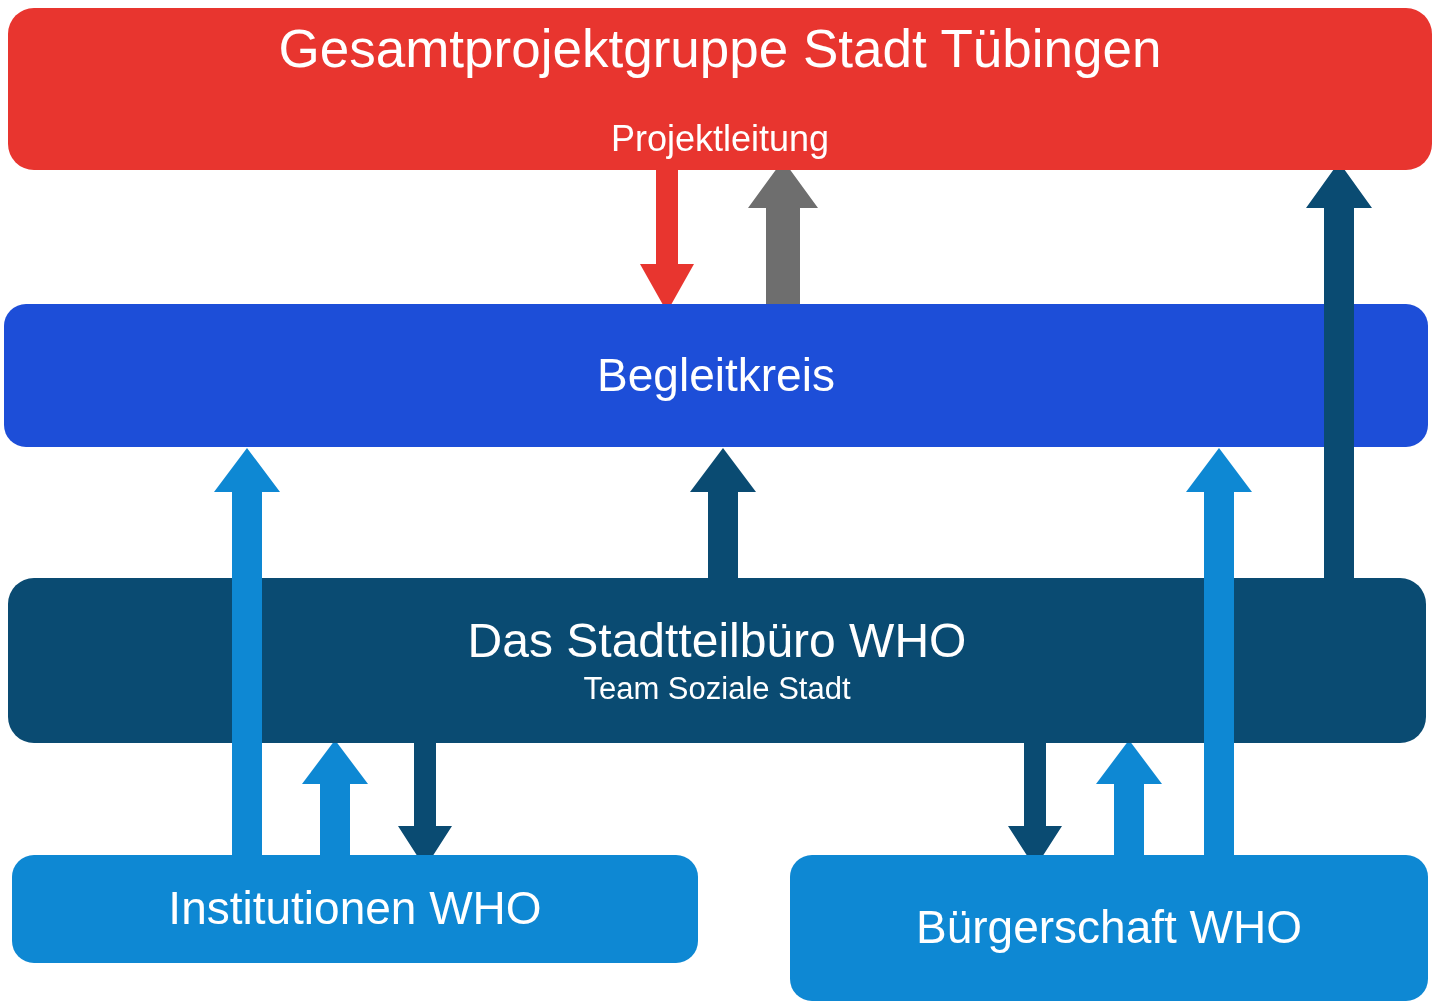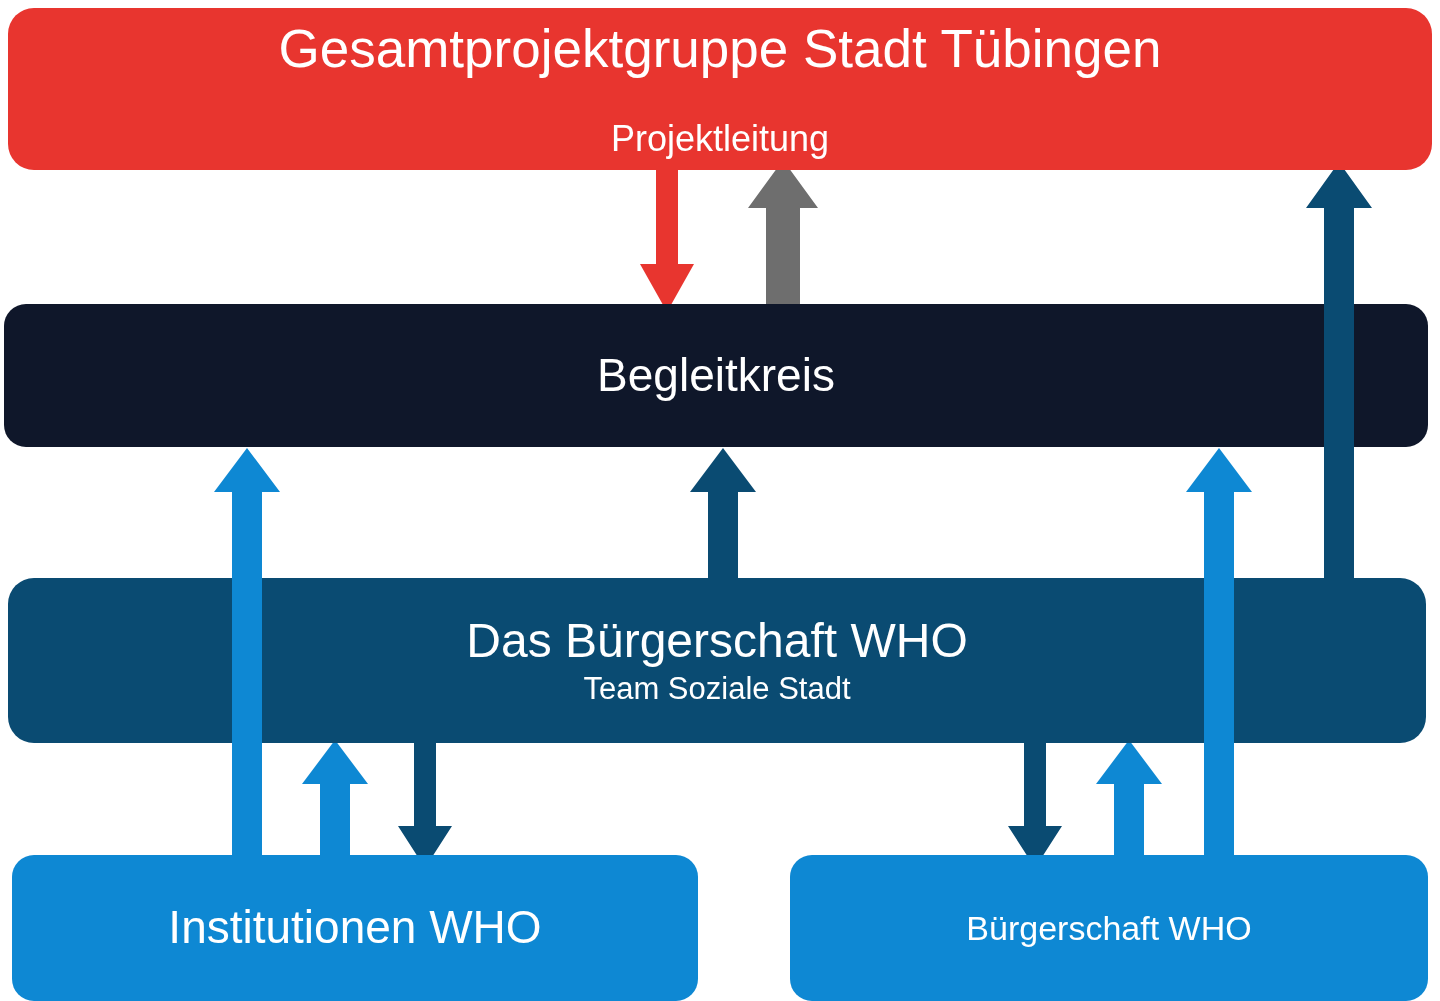--- a/index.html
+++ b/index.html
@@ -42,50 +42,50 @@
     left: 8px;  top: 8px;   width: 1424px; height: 162px;
     background: #E8352F;
     border-radius: 26px;
     z-index: 30;
   }
   #box-gesamtprojektgruppe .title    { font-size: 53px; margin-bottom: 2px; }
   #box-gesamtprojektgruppe .subtitle { font-size: 36px; margin-top: 38px; }
 
   #box-begleitkreis {
     left: 4px;  top: 304px; width: 1424px; height: 143px;
-    background: #0f172a;
+    background: #1d4ed8;
     border-radius: 22px;
     z-index: 20;
   }
   #box-begleitkreis .title { font-size: 46px; }
 
   #box-stadtteilbuero {
     left: 8px;  top: 578px; width: 1418px; height: 165px;
     background: #0A4B72;
     border-radius: 26px;
     z-index: 20;
   }
   #box-stadtteilbuero .title    { font-size: 48px; margin-bottom: 4px; }
   #box-stadtteilbuero .subtitle { font-size: 31px; }
 
   #box-institutionen {
-    left: 12px; top: 855px; width: 686px; height: 146px;
+    left: 12px; top: 855px; width: 686px; height: 108px;
     background: #0E88D3;
     border-radius: 22px;
     z-index: 30;
   }
   #box-institutionen .title { font-size: 46px; }
 
   #box-buergerschaft {
     left: 790px; top: 855px; width: 638px; height: 146px;
     background: #0E88D3;
     border-radius: 22px;
     z-index: 30;
   }
-  #box-buergerschaft .title { font-size: 34px; }
+  #box-buergerschaft .title { font-size: 46px; }
 
   
   .arrow {
     position: absolute;
   }
   .arrow svg { display: block; width: 100%; height: 100%; }
 
   #arrow-red-down      { left: 640px;  top: 160px; width: 54px;  height: 152px; z-index: 10; }
   #arrow-gray-up       { left: 748px;  top: 160px; width: 70px;  height: 152px; z-index: 10; }
   #arrow-navy-right-up { left: 1306px; top: 162px; width: 66px;  height: 424px; z-index: 25; }
@@ -162,21 +162,21 @@
     <svg viewBox="0 0 66 128" preserveAspectRatio="none">
       <path d="M33 0 L66 44 H48 V128 H18 V44 H0 Z" fill="#0E88D3"></path>
     </svg>
   </div>
 
   <div class="box" id="box-begleitkreis">
     <div class="title">Begleitkreis</div>
   </div>
 
   <div class="box" id="box-stadtteilbuero">
-    <div class="title">Das Bürgerschaft WHO</div>
+    <div class="title">Das Stadtteilbüro WHO</div>
     <div class="subtitle">Team Soziale Stadt</div>
   </div>
 
   <div class="box" id="box-gesamtprojektgruppe">
     <div class="title">Gesamtprojektgruppe Stadt Tübingen</div>
     <div class="subtitle">Projektleitung</div>
   </div>
 
   <div class="box" id="box-institutionen">
     <div class="title">Institutionen WHO</div>

